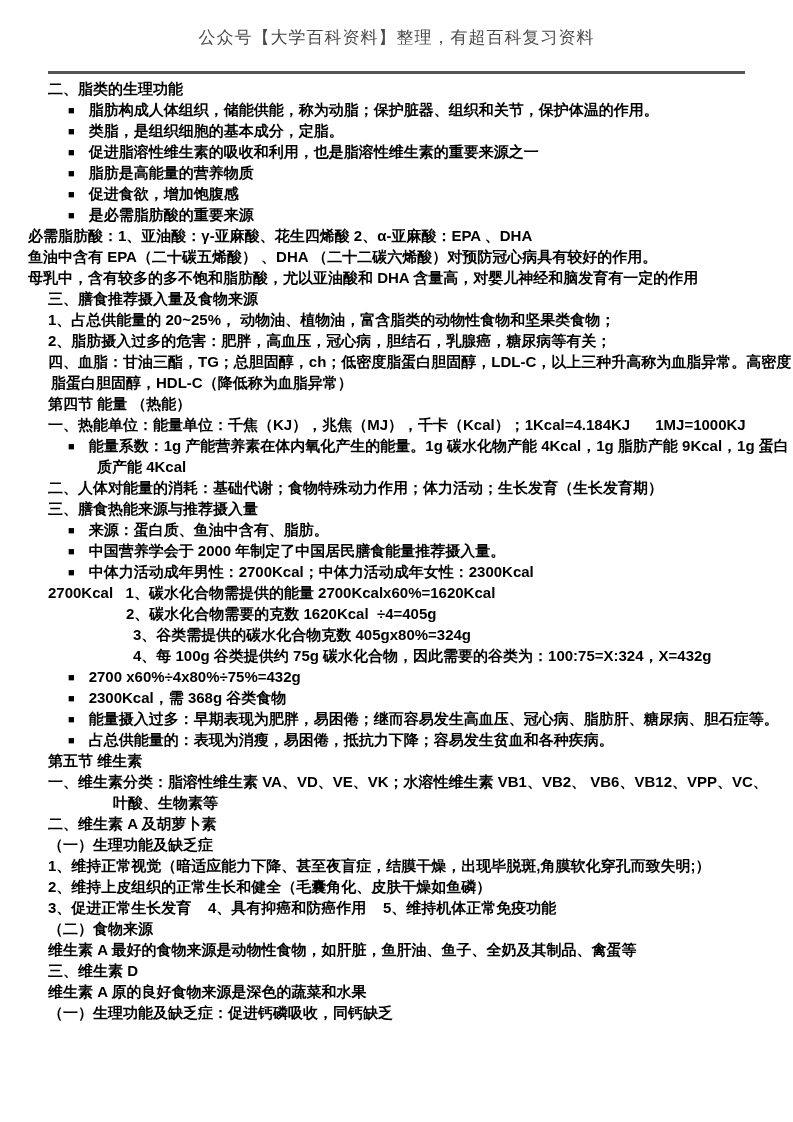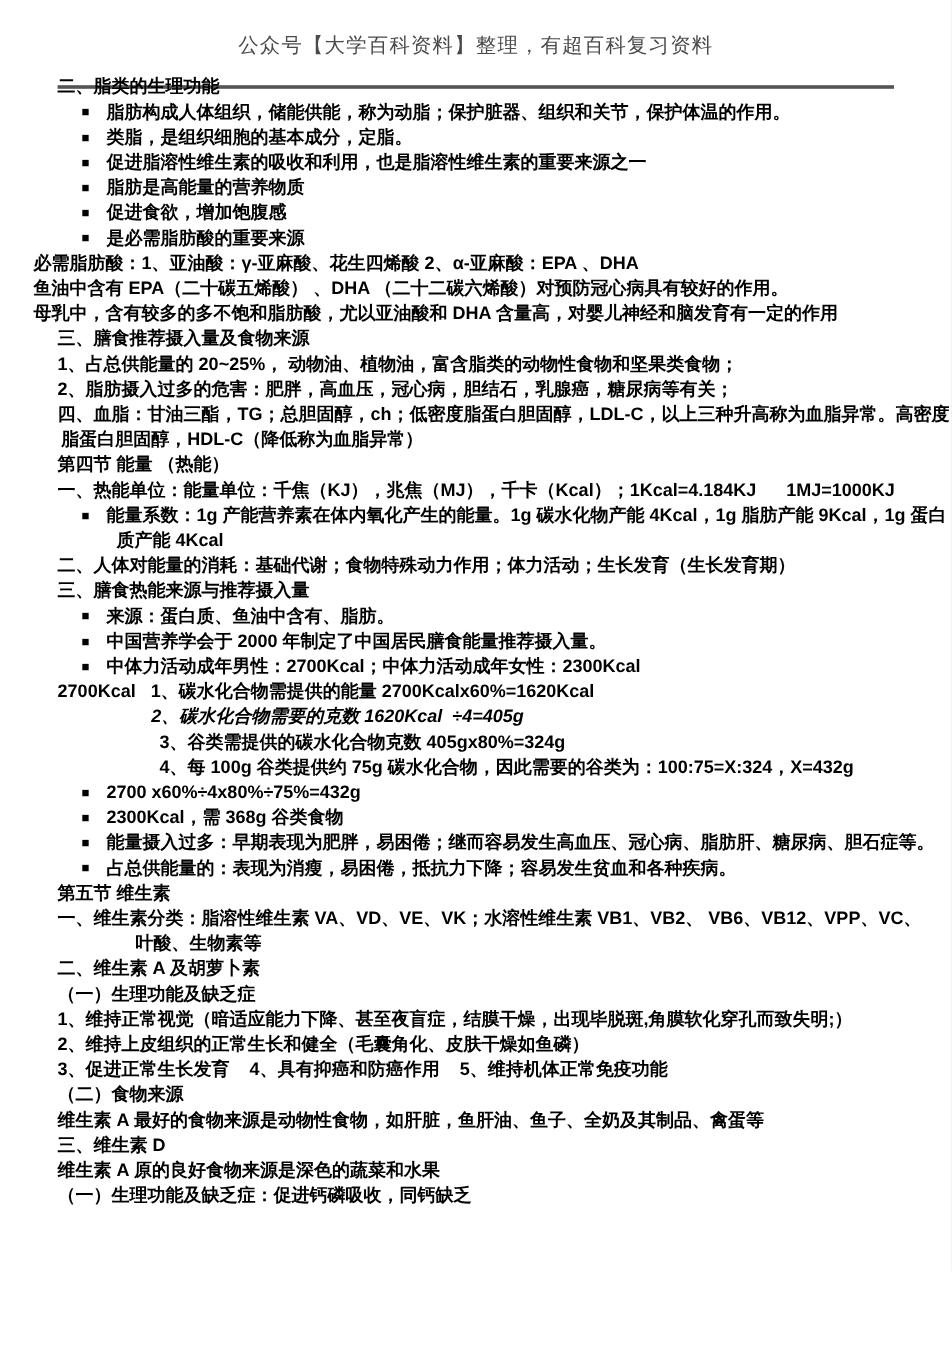--- a/index.html
+++ b/index.html
@@ -20,33 +20,33 @@
     letter-spacing:1px;
     white-space:pre;
     margin-top:20px;
   }
   .rule {
     position:absolute; top:71px; left:48px;
     width:697px; height:3px;
     background:#545454;
   }
   .doc {
-    position:absolute; top:62px; left:0; width:652px;
+    position:absolute; top:78px; left:0; width:652px;
   }
   .line {
     height:21px; line-height:21px;
     font-size:15px; font-weight:700; color:#000000;
     white-space:pre;
   }
   .section { margin-left:48px; }
   .indent1 { margin-left:28px; }
   .bullet  { margin-left:68px; }
   .contb   { margin-left:97px; }
   .conth   { margin-left:51px; }
-  .sub2    { margin-left:126px;font-style:italic; }
+  .sub2    { margin-left:126px; }
   .sub3    { margin-left:133px; }
   .contv   { margin-left:113px; }
   .sq {
     display:inline-block;
     font-size:11px;
     margin-right:14px;
     vertical-align:1px;
   }
 </style>
 </head>

